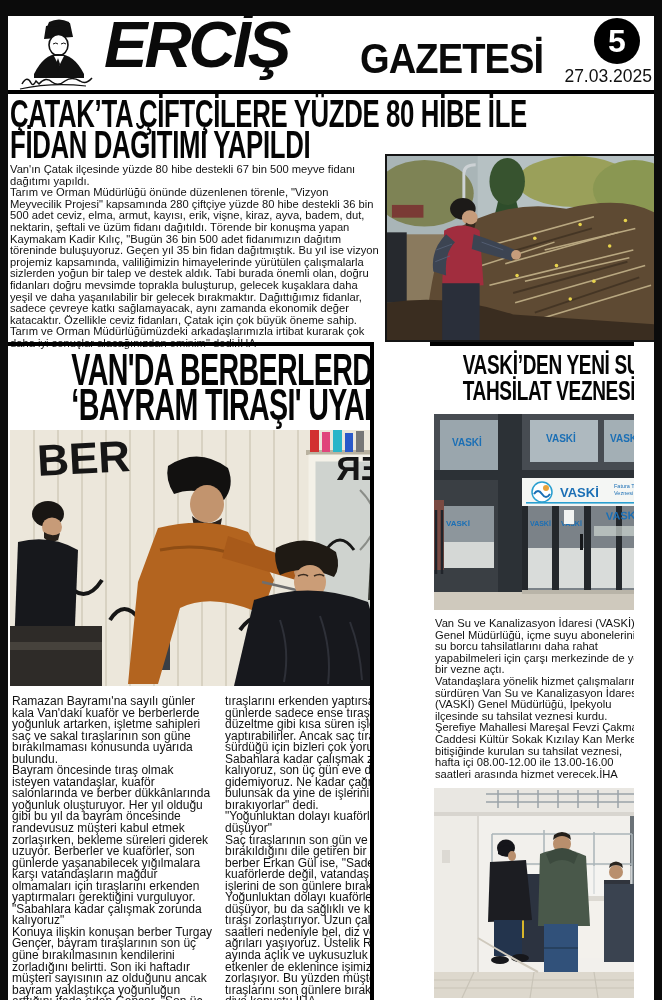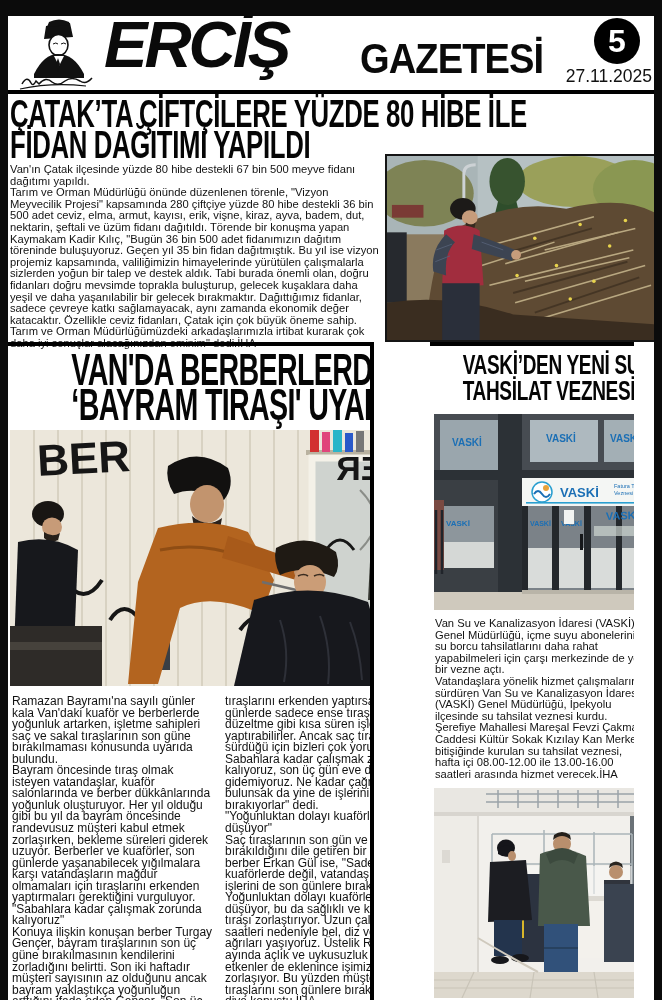--- a/index.html
+++ b/index.html
@@ -56,21 +56,21 @@
           <path d="M18,56 Q28,36 42,36 Q58,36 68,56 L68,60 L18,60 Z" fill="#111"></path>
           <path d="M38,38 L43,48 L48,38 Z" fill="#fff"></path>
           <path d="M42,40 l2,6 l-2,8 l-2,-8 Z" fill="#111"></path>
           <path d="M6,66 q5,-9 9,-1 q2,4 5,-2 l3,3 q7,-8 13,-2 q6,5 13,-1 q7,-5 15,0 q6,4 12,-3" stroke="#111" stroke-width="1.5" fill="none"></path>
           <path d="M4,71 q32,-7 66,-3" stroke="#111" stroke-width="1.2" fill="none"></path>
         </svg>
       </div>
       <div class="masthead-title">ERCİŞ</div>
       <div class="masthead-sub">GAZETESİ</div>
       <div class="page-badge">5</div>
-      <div class="date">27.11.2025</div>
+      <div class="date">27.03.2025</div>
     </div>
 
     <div class="article1">
       <div class="a1-headline">
         <div>ÇATAK’TA ÇİFTÇİLERE YÜZDE 80 HİBE İLE</div>
         <div>FİDAN DAĞITIMI YAPILDI</div>
       </div>
 
       <div class="a1-photo">
         <svg viewBox="0 0 272 188" preserveAspectRatio="none">

